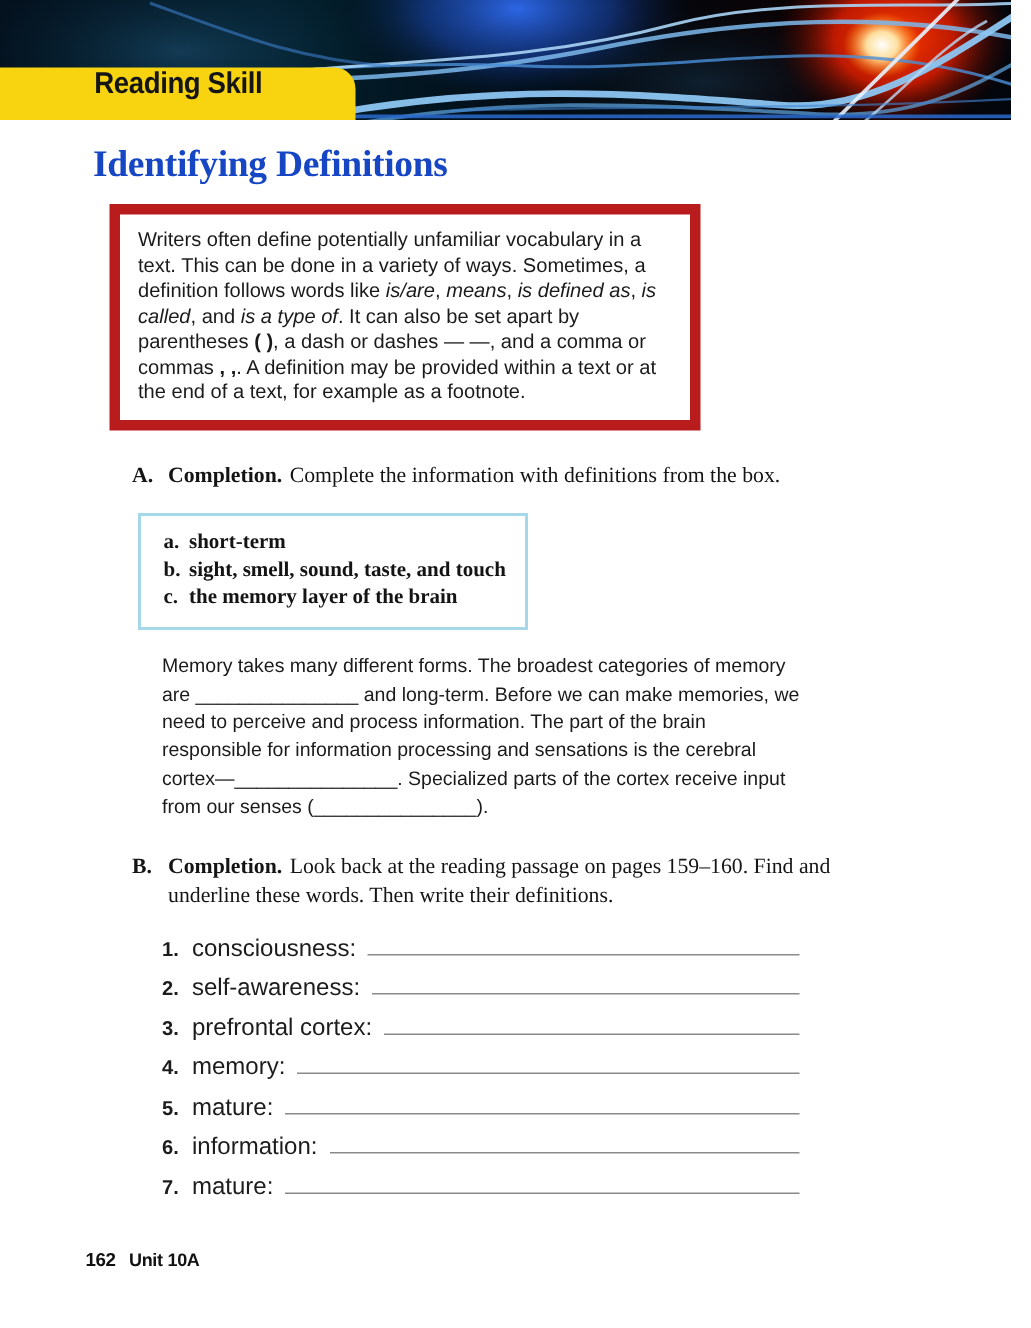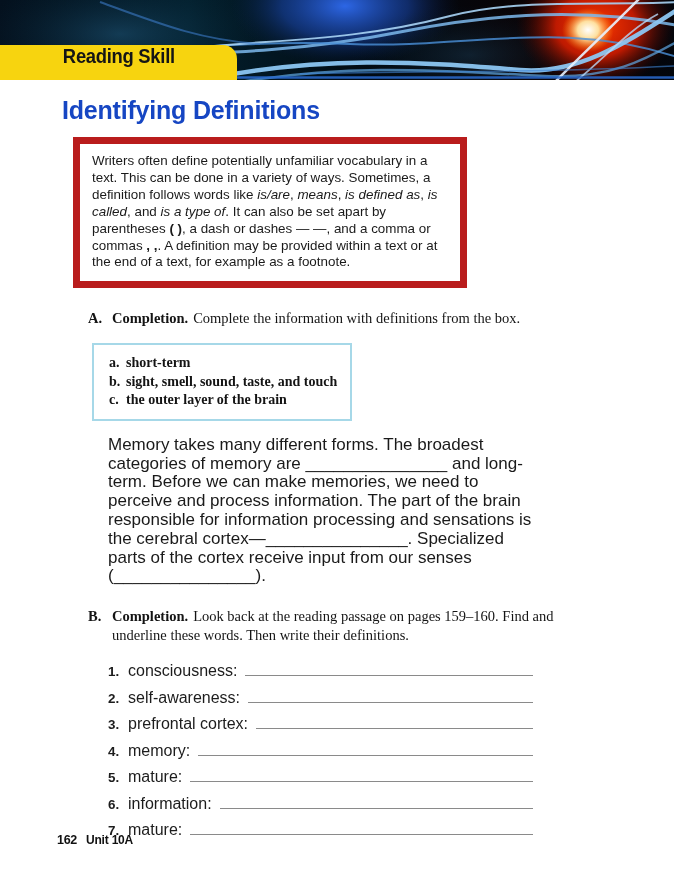--- a/index.html
+++ b/index.html
@@ -16,21 +16,21 @@
     background:#f7d40f; border-top-right-radius:14px;
     display:flex; align-items:flex-start; justify-content:center;
   }
   .banner-label {
     font-family:"Liberation Sans", sans-serif; font-weight:bold; font-size:20px;
     letter-spacing:-0.3px; color:#151515; transform:scaleX(0.92);
   }
   
   .content { padding:0 62px; }
   .page-title {
-    margin-top:16px; font-family:Liberation Sans, sans-serif; font-weight:700;
+    margin-top:16px; font-family:Liberation Serif, serif; font-weight:700;
     font-size:25px; color:#1646c3; letter-spacing:-0.2px;
   }
   .intro-box {
     margin:12px 0 0 11px; width:394px; border:7px solid #b91c1c;
     padding:9px 12px 10px 12px; font-size:13.4px; line-height:16.9px; color:#1a1a1a;
   }
   .it { font-style:italic; }
   .bd { font-weight:bold; }
   .sec-head {
     display:flex; margin:21px 0 0 26px; font-family:"Liberation Serif", serif;
@@ -40,21 +40,21 @@
   .sec-text  { }
   .sec-word  { font-weight:bold; margin-right:5px; }
   .answer-box {
     margin:15px 0 0 30px; width:260px; border:2px solid #a6d8e8;
     padding:9px 10px 9px 15px; font-family:"Liberation Serif", serif;
     font-weight:bold; font-size:14px; line-height:18.5px; color:#141414;
   }
   .answer-box .opt { display:flex; }
   .answer-box .opt-label { width:17px; flex:none; }
   .a-para {
-    margin:15px 0 0 46px; width:432px; font-size:17px; line-height:18.8px; color:#1a1a1a;
+    margin:15px 0 0 46px; width:432px; font-size:13px; line-height:18.8px; color:#1a1a1a;
   }
   .items { margin:17px 0 0 46px; width:425px; }
   .item-row { display:flex; align-items:baseline; margin-bottom:12.5px; height:14px; }
   .item-num { font-weight:bold; width:20px; flex:none; font-size:13.4px; }
   .item-word { font-size:16px; margin-right:8px; white-space:nowrap; }
   .item-line { flex:1; border-bottom:1.5px solid #8a8a8a; height:12px; }
   
   .footer {
     position:absolute; left:57px; top:833px; display:flex; align-items:flex-end; gap:9px;
   }
@@ -136,21 +136,21 @@
       <div class="opt">
         <span class="opt-label">a.</span>
         <span>short-term</span>
       </div>
       <div class="opt">
         <span class="opt-label">b.</span>
         <span>sight, smell, sound, taste, and touch</span>
       </div>
       <div class="opt">
         <span class="opt-label">c.</span>
-        <span>the outer layer of the brain</span>
+        <span>the memory layer of the brain</span>
       </div>
     </div>
 
     <p class="a-para">Memory takes many different forms. The broadest categories of memory are _______________ and long-term. Before we can make memories, we need to perceive and process information. The part of the brain responsible for information processing and sensations is the cerebral cortex—_______________. Specialized parts of the cortex receive input from our senses (_______________).</p>
 
     <div class="sec-head">
       <span class="sec-label">B.</span>
       <span class="sec-text"><span class="sec-word">Completion.</span><span>Look back at the reading passage on pages 159–160. Find and underline these words. Then write their definitions.</span></span>
     </div>
 

